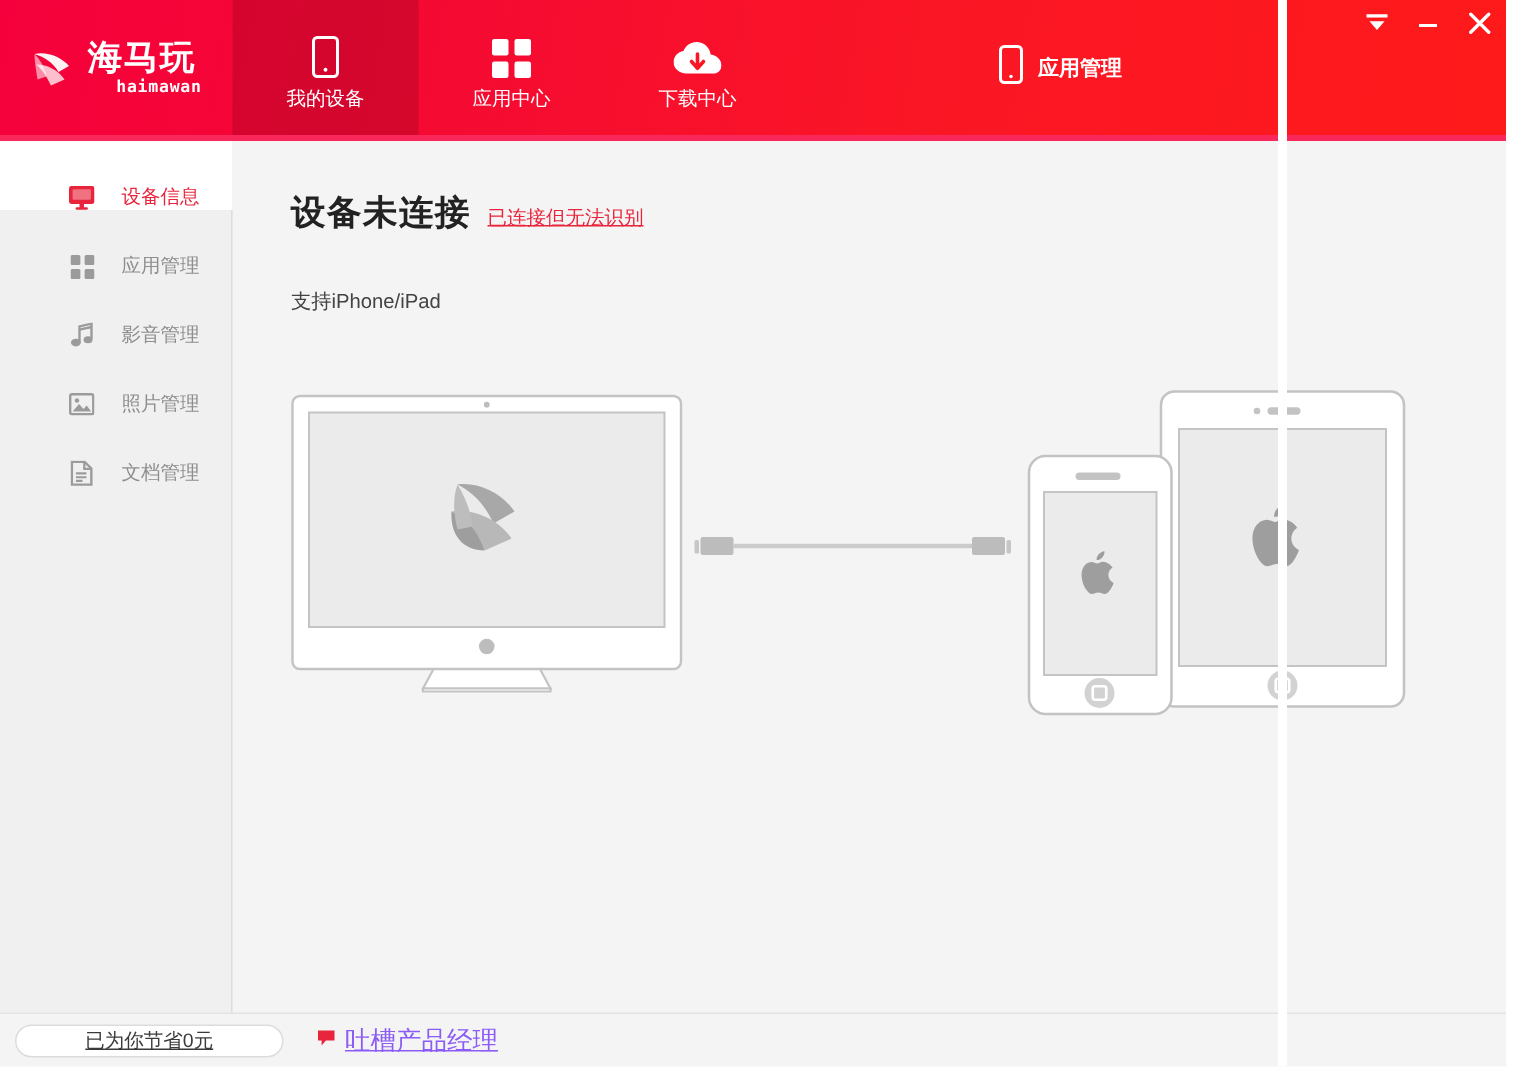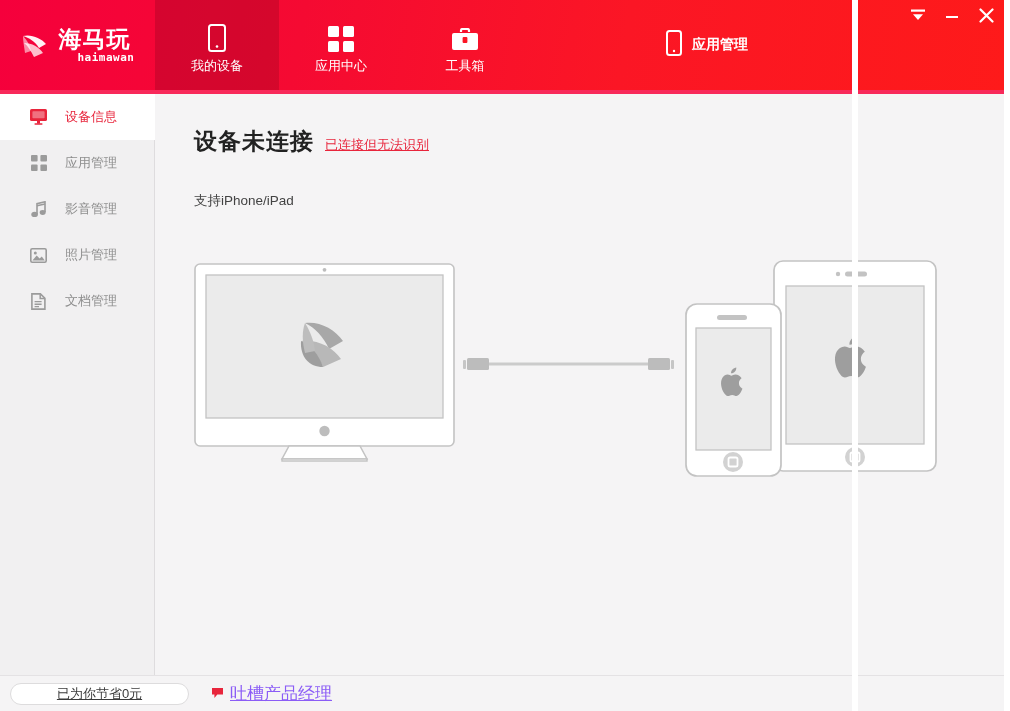--- a/index.html
+++ b/index.html
@@ -81,22 +81,22 @@
 
   
   #sidebar {
     position: absolute; left: 0; top: 94px;
     width: 155px; height: 581px;
     background: #f1f0f1;
     border-right: 1px solid #dedcde;
   }
   .side-item {
     position: relative;
-    height: 46px; display: flex; align-items: center;
-    padding-left: 30px; gap: 18px; cursor: pointer;
+    height: 46px; display: flex; align-items: flex-end;
+    padding-left: 46px; gap: 18px; cursor: pointer;
   }
   .side-item.active { background: #ffffff; }
   .side-item.active::after {
     content: ""; position: absolute; right: -1px; top: 0;
     width: 1px; height: 46px; background: #ffffff;
   }
   .side-icon { width: 17px; height: 17px; display: flex; align-items: center; justify-content: center; }
   .side-label { font-size: 13px; color: #8e8e8e; }
   .side-item.active .side-label { color: #e8253c; }
 
@@ -187,31 +187,30 @@
           <svg width="26" height="26" viewBox="0 0 26 26">
             <rect x="0" y="0" width="11" height="11" rx="1.5" fill="#ffffff"></rect>
             <rect x="15" y="0" width="11" height="11" rx="1.5" fill="#ffffff"></rect>
             <rect x="0" y="15" width="11" height="11" rx="1.5" fill="#ffffff"></rect>
             <rect x="15" y="15" width="11" height="11" rx="1.5" fill="#ffffff"></rect>
           </svg>
         </div>
         <div class="nav-label">应用中心</div>
       </div>
 
-
       <div class="nav-tab">
         <div class="nav-icon">
-          <svg width="26" height="24" viewBox="0 0 26 24">
-            <path d="M9 4 L9 2.5 A1.5 1.5 0 0 1 10.5 1 L15.5 1 A1.5 1.5 0 0 1 17 2.5 L17 4" fill="none" stroke="#ffffff" stroke-width="2.2"></path>
-            <rect x="0" y="5" width="26" height="17" rx="2" fill="#ffffff"></rect>
-            <rect x="10.6" y="9" width="4.8" height="6" rx="1" fill="#fb1625"></rect>
+          <svg width="32" height="24" viewBox="0 0 32 24">
+            <path d="M8.5 21 C3.8 21 0 17.6 0 13.4 C0 9.7 2.9 6.6 6.7 6 C8 2.5 11.4 0 15.4 0 C20.2 0 24.2 3.6 24.8 8.3 C28.8 8.7 32 11.9 32 15.8 C32 18.6 29.6 21 26.6 21 Z" fill="#ffffff"></path>
+            <path d="M16 8 L16 16 M12 13 L16 17.5 L20 13" stroke="#fb1625" stroke-width="2.4" fill="none" stroke-linecap="round" stroke-linejoin="round"></path>
           </svg>
         </div>
-        <div class="nav-label">工具箱</div>
-      </div>
+        <div class="nav-label">下载中心</div>
+      </div>
+
     </div>
 
     <div id="connect-status">
       <span>
         <svg width="16" height="26" viewBox="0 0 16 26">
           <rect x="1" y="1" width="14" height="24" rx="2.5" fill="none" stroke="#ffffff" stroke-width="2"></rect>
           <circle cx="8" cy="21" r="1.2" fill="#ffffff"></circle>
         </svg>
       </span>
       <span id="connect-status-label">应用管理</span>

